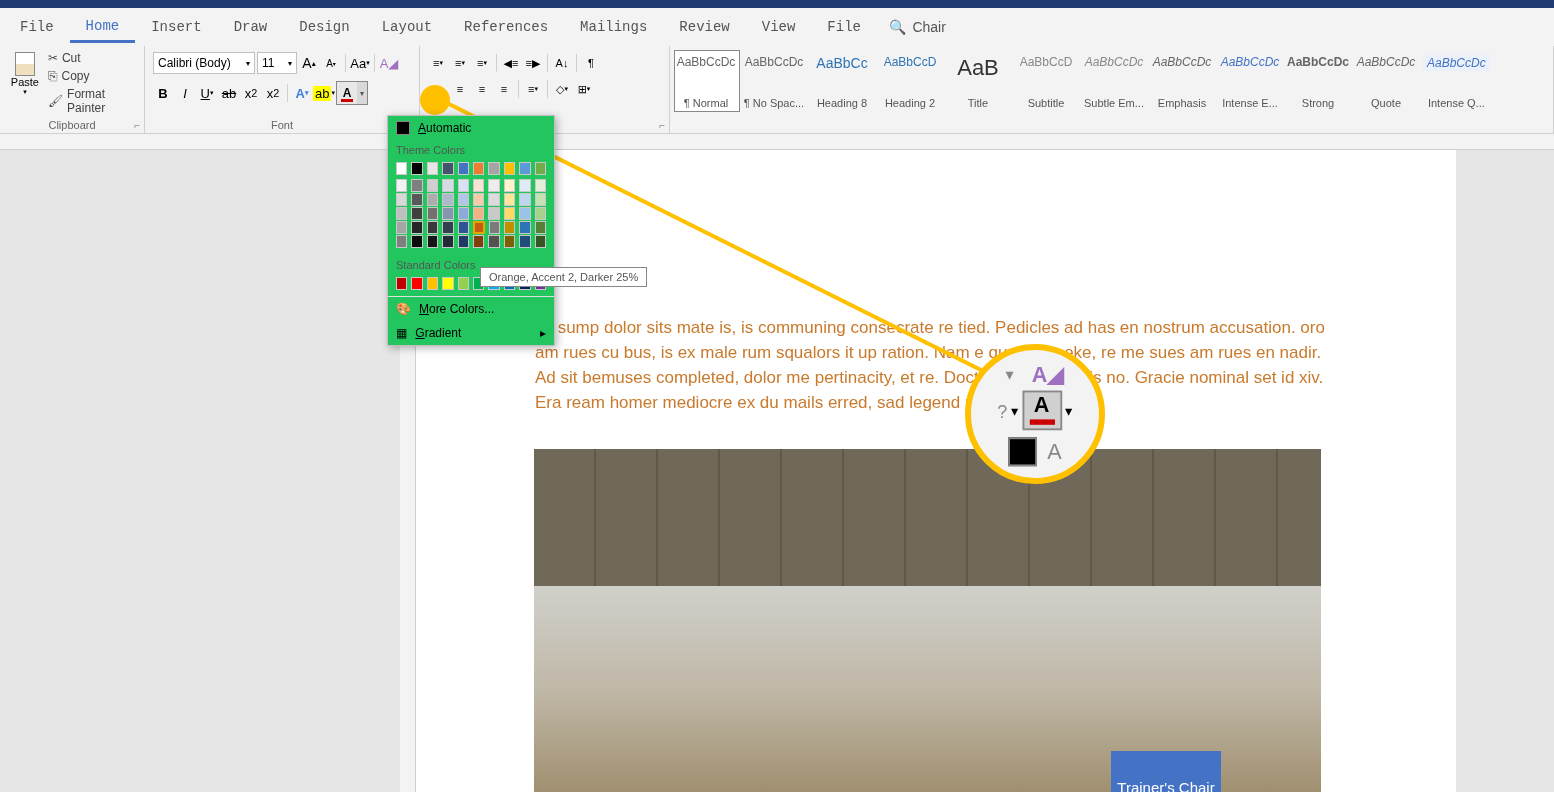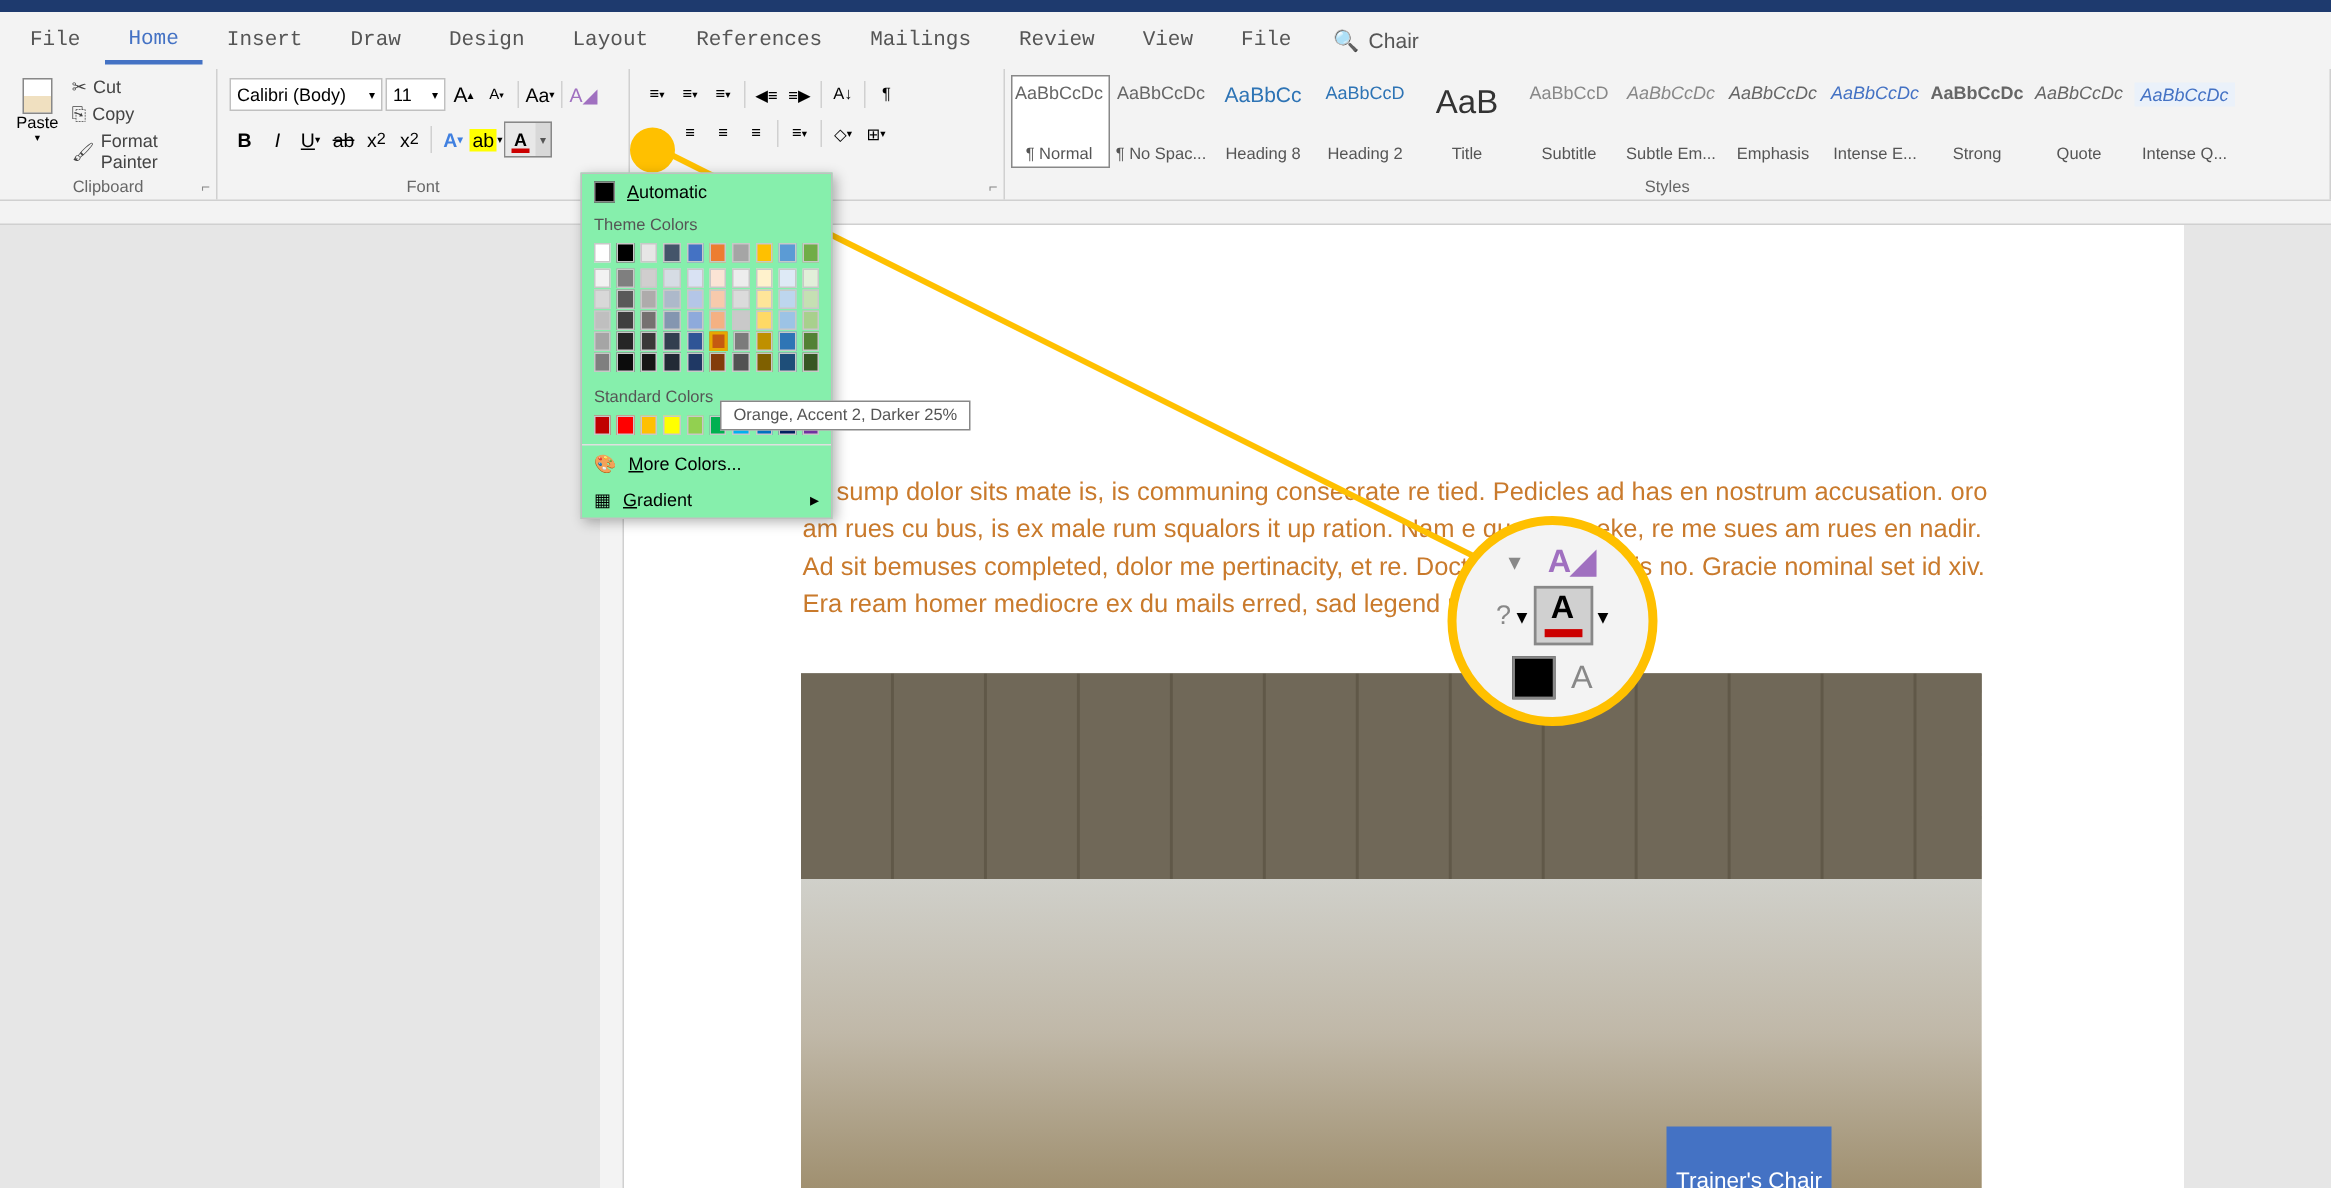--- a/index.html
+++ b/index.html
@@ -40,21 +40,21 @@
 .style-preview.h2{color:#2e74b5;font-size:12px;}
 .style-preview.title{font-size:22px;color:#333;}
 .style-preview.subtitle{color:#888;}
 .style-preview.subtle{color:#888;font-style:italic;}
 .style-preview.emphasis{font-style:italic;}
 .style-preview.intense-e{color:#4472c4;font-style:italic;}
 .style-preview.strong{font-weight:bold;}
 .style-preview.quote{font-style:italic;}
 .style-preview.intense-q{color:#4472c4;font-style:italic;background:#eaf1fa;padding:1px 4px;}
 .style-name{font-size:11px;color:#555;white-space:nowrap;}
-.color-dropdown{position:absolute;left:387px;top:115px;width:168px;background:#86efac;border:1px solid #c0c0c0;box-shadow:2px 2px 8px rgba(0,0,0,0.3);z-index:100;font-size:12px;}
+.color-dropdown{position:absolute;left:387px;top:115px;width:168px;background:#22c55e;border:1px solid #c0c0c0;box-shadow:2px 2px 8px rgba(0,0,0,0.3);z-index:100;font-size:12px;}
 .color-dropdown .row{display:flex;align-items:center;gap:8px;padding:5px 8px;}
 .auto-sw{width:14px;height:14px;background:#000;border:1px solid #888;}
 .section-label{padding:4px 8px;color:#555;font-size:11px;}
 .swatches{display:flex;gap:4px;padding:2px 8px;}
 .sw{width:13px;height:13px;border:1px solid #c8c8c8;cursor:pointer;}
 .sw.hover{border:2px solid #e6a800;}
 .swatch-grid{padding:2px 8px 6px 8px;}
 .swatch-grid-row{display:flex;gap:4px;margin-bottom:1px;}
 .tooltip{position:absolute;left:480px;top:267px;background:#fff;border:1px solid #888;padding:3px 8px;font-size:11px;color:#555;z-index:101;}
 .doc-area{position:absolute;top:150px;left:416px;width:1040px;height:642px;background:#fff;}
@@ -249,21 +249,20 @@
         </div>
         <div class="style-item">
           <div class="style-preview quote">AaBbCcDc</div>
           <div class="style-name">Quote</div>
         </div>
         <div class="style-item">
           <div class="style-preview intense-q">AaBbCcDc</div>
           <div class="style-name">Intense Q...</div>
         </div>
       </div>
-    <div class="ribbon-group-label">Styles</div>
   </div>
 </div>
 
 <div class="ruler-h"></div>
 <div class="ruler-v"></div>
 <div class="doc-area"></div>
 
 <div class="doc-text">ris sump dolor sits mate is, is communing consecrate re tied. Pedicles ad has en nostrum accusation. oro am rues cu bus, is ex male rum squalors it up ration. Nam e quad qua eke, re me sues am rues en nadir. Ad sit bemuses completed, dolor me pertinacity, et re. Doctor time error ibis no. Gracie nominal set id xiv. Era ream homer mediocre ex du mails erred, sad legend usurp at.</div>
 
 <div class="doc-image">

